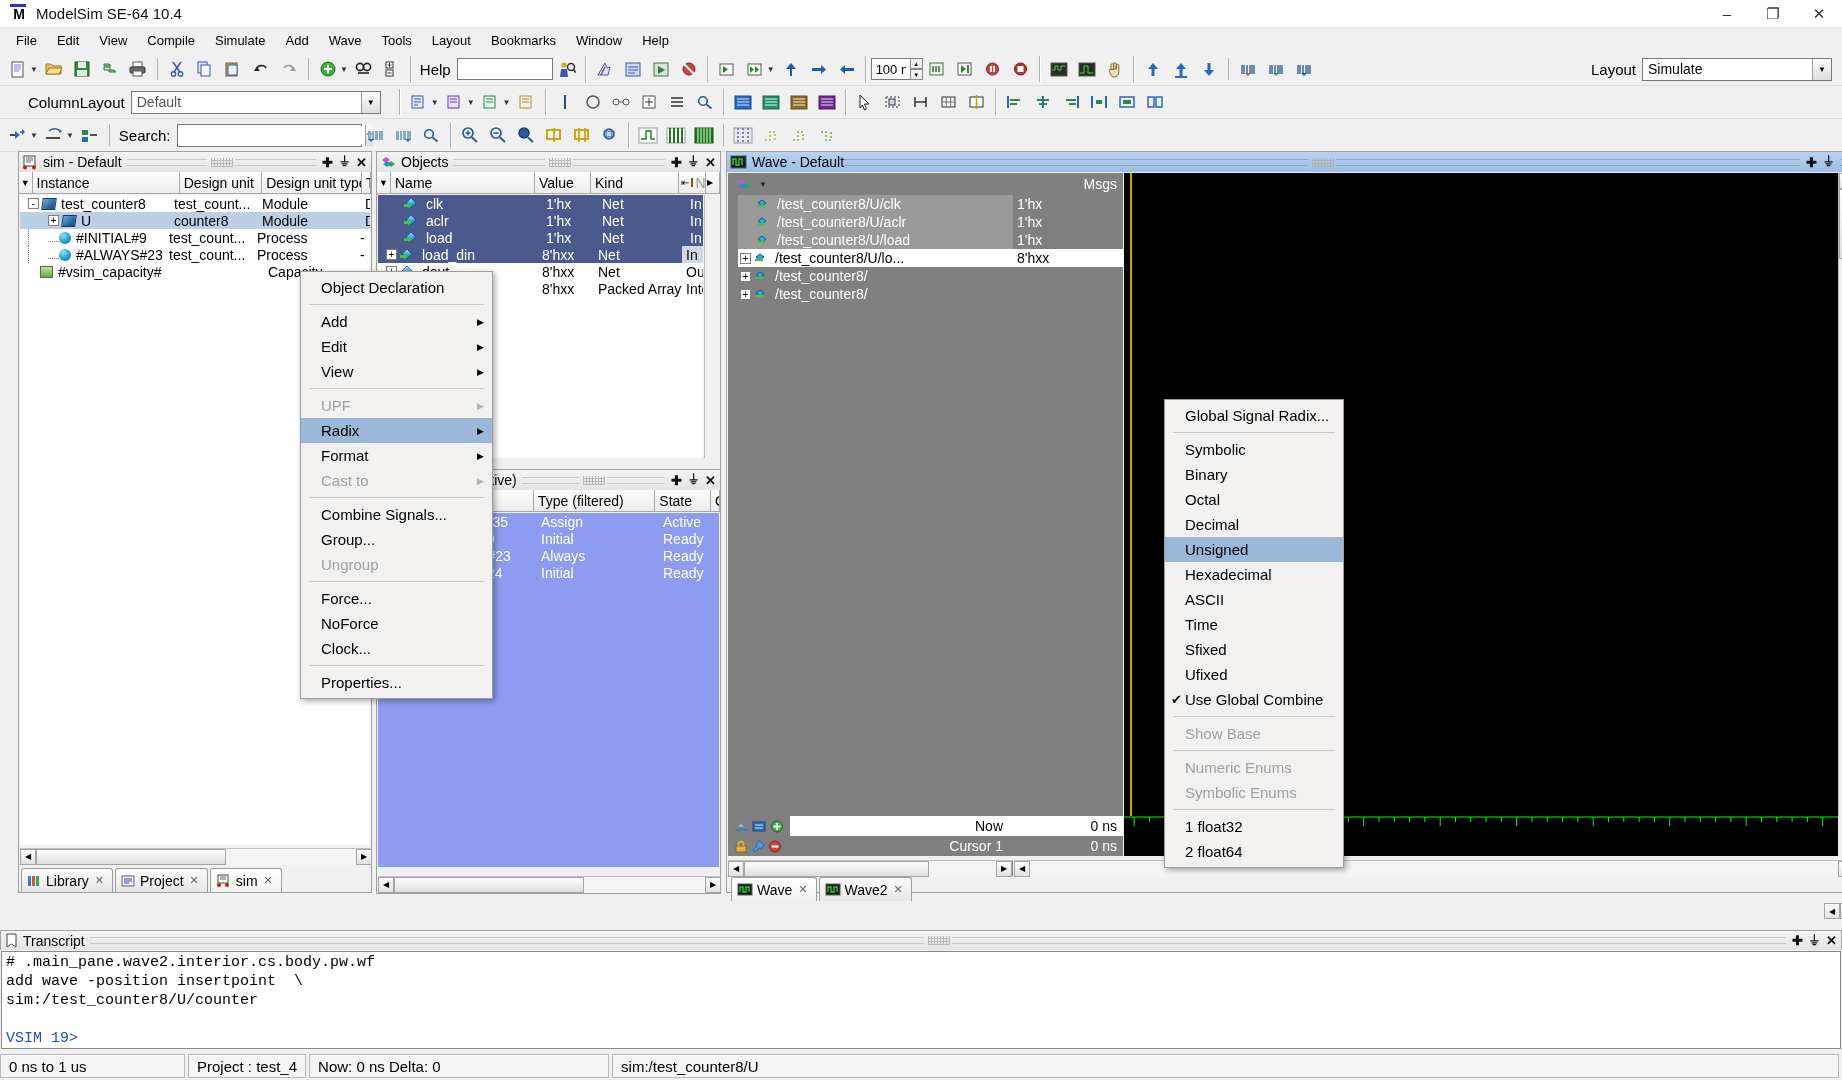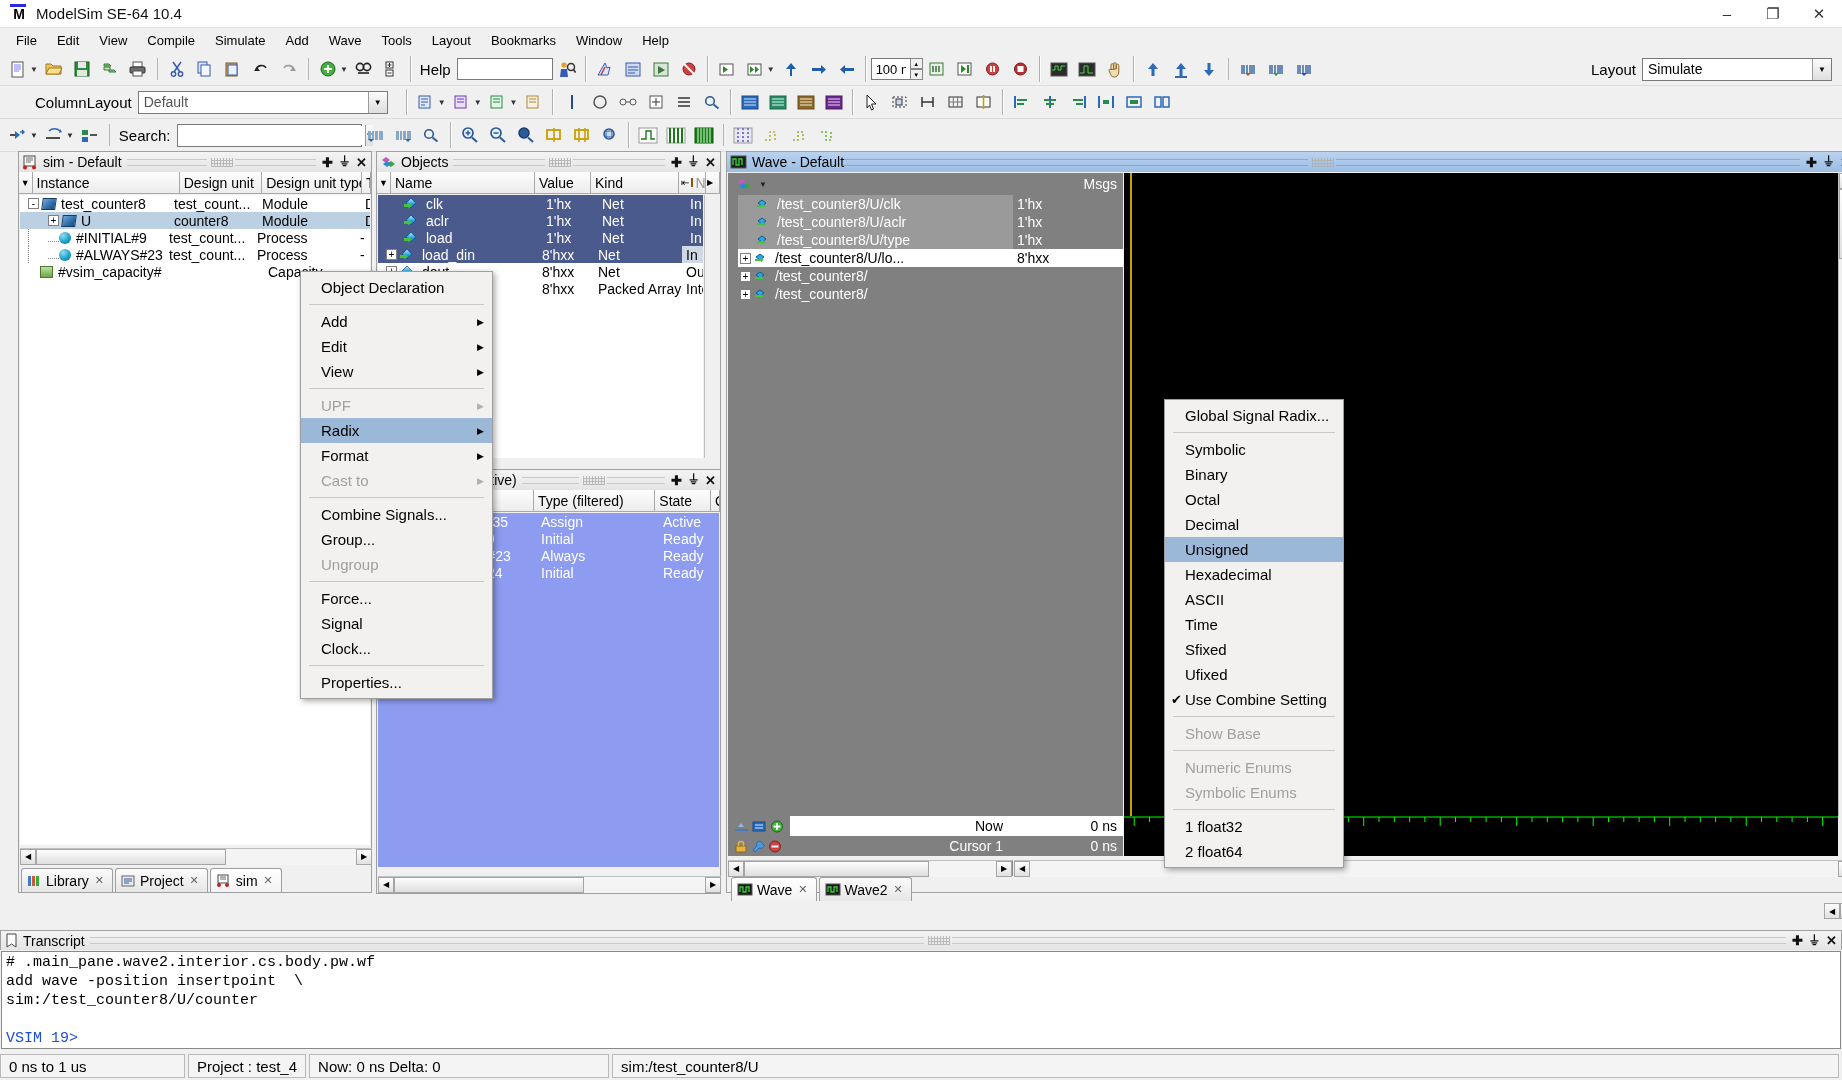--- a/index.html
+++ b/index.html
@@ -364,21 +364,21 @@
   </div>
   <div style="flex:1"></div>
   <div class="tlabel">Layout</div>
   <div style="display:flex;align-items:center;border:1px solid #7a7a7a;background:#fff;height:23px;width:190px;margin-right:10px;">
     <div style="flex:1;padding-left:5px;font-size:14px;">Simulate</div>
     <div style="width:19px;height:21px;background:linear-gradient(#fbfbfb,#dedede);border-left:1px solid #9a9a9a;display:flex;align-items:center;justify-content:center;font-size:8px;">▼</div>
   </div>
 </div>
 
 <div class="toolbar">
-  <div class="tlabel" style="margin-left:31px;">ColumnLayout</div>
+  <div class="tlabel" style="margin-left:24px;">ColumnLayout</div>
   <div style="display:flex;align-items:center;border:1px solid #7a7a7a;background:#fff;height:23px;width:250px;">
     <div style="flex:1;padding-left:5px;font-size:14px;color:#555;">Default</div>
     <div style="width:19px;height:21px;background:linear-gradient(#fbfbfb,#dedede);border-left:1px solid #9a9a9a;display:flex;align-items:center;justify-content:center;font-size:8px;">▼</div>
   </div>
   <div class="tgroup-sep" style="margin-left:18px;"></div>
   <div class="tbtn">
     <svg width="17" height="16" viewBox="0 0 17 16">
         <rect x="2" y="2" width="11" height="12" fill="#dfe9f7" stroke="#3a5ab0"></rect>
         <path d="M4 5h7M4 8h7M4 11h4" stroke="#3a5ab0"></path>
       </svg>
@@ -998,21 +998,21 @@
             </span>
             <span>/test_counter8/U/aclr</span>
           </div>
         <div class="wname sel">
             <span style="display:inline-flex;margin-right:5px;">
               <svg width="16" height="13" viewBox="0 0 16 13">
                 <path d="M2 5l4-3 4 3-4 3z" fill="#29a9e8" stroke="#0a5a90"></path>
                 <path d="M1 7h6v-1l3 2-3 2v-1H1z" fill="#46c23c"></path>
               </svg>
             </span>
-            <span>/test_counter8/U/type</span>
+            <span>/test_counter8/U/load</span>
           </div>
         <div class="wname white" style="padding-left:2px;">
             <span class="tree-pm">+</span>
             <span style="display:inline-flex;margin-right:5px;">
               <svg width="16" height="13" viewBox="0 0 16 13">
                 <path d="M2 5l4-3 4 3-4 3z" fill="#29a9e8" stroke="#0a5a90"></path>
                 <path d="M1 7h6v-1l3 2-3 2v-1H1z" fill="#46c23c"></path>
               </svg>
             </span>
             <span>/test_counter8/U/lo...</span>
@@ -1244,21 +1244,21 @@
         <span>Group...</span>
       </div>
     <div class="ctxitem dis">
         <span>Ungroup</span>
       </div>
     <div class="ctxsep"></div>
     <div class="ctxitem">
         <span>Force...</span>
       </div>
     <div class="ctxitem">
-        <span>Signal</span>
+        <span>NoForce</span>
       </div>
     <div class="ctxitem">
         <span>Clock...</span>
       </div>
     <div class="ctxsep"></div>
     <div class="ctxitem">
         <span>Properties...</span>
       </div>
   </div>
 
@@ -1292,21 +1292,21 @@
         <span>Time</span>
       </div>
     <div class="ctxitem">
         <span>Sfixed</span>
       </div>
     <div class="ctxitem">
         <span>Ufixed</span>
       </div>
     <div class="ctxitem">
         <span class="chk">✔</span>
-        <span>Use Combine Setting</span>
+        <span>Use Global Combine</span>
       </div>
     <div class="ctxsep"></div>
     <div class="ctxitem dis">
         <span>Show Base</span>
       </div>
     <div class="ctxsep"></div>
     <div class="ctxitem dis">
         <span>Numeric Enums</span>
       </div>
     <div class="ctxitem dis">

